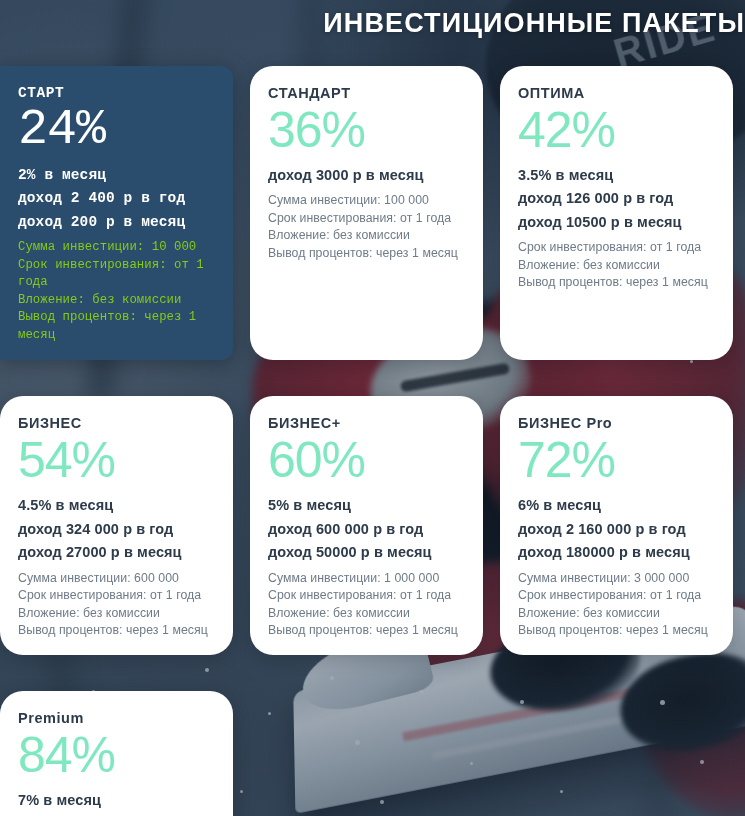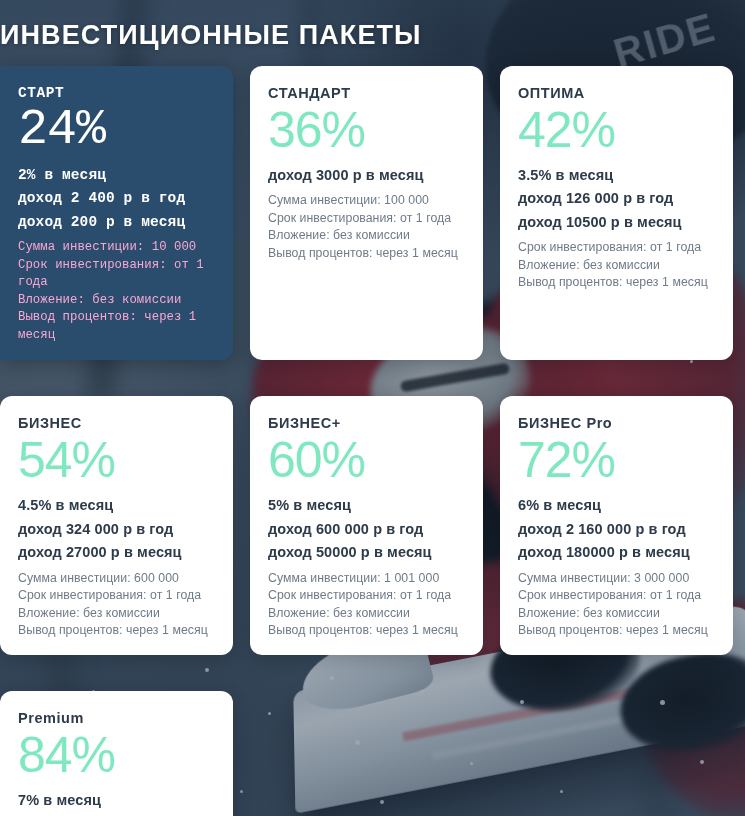--- a/index.html
+++ b/index.html
@@ -162,42 +162,42 @@
     background: linear-gradient(180deg, rgba(38,58,80,.46) 0%, rgba(34,52,72,.30) 42%, rgba(30,48,68,.40) 100%);
   }
 
   
   #page {
     position: absolute;
     inset: 0;
   }
 
   #page-title {
-    text-align: left;
+    text-align: right;
     color: #ffffff;
     font-size: 27px;
     font-weight: 700;
     letter-spacing: 1.1px;
-    padding-top: 20px;
+    padding-top: 8px;
     text-shadow: 0 1px 5px rgba(0,0,0,.30);
   }
 
   .card-grid {
     position: absolute;
     left: 0; top: 66px; right: 0;
     display: grid;
     grid-template-columns: 233px 233px 233px;
     column-gap: 17px;
     row-gap: 36px;
     padding-left: 0;
   }
 
   .card {
     background: #ffffff;
-    border-radius: 12px;
+    border-radius: 23px;
     padding: 19px 18px 16px 18px;
     box-shadow: 0 4px 18px rgba(8,16,26,.20);
   }
   .card.featured {
     background: #2a4c6d;
     border-radius: 0 12px 12px 0;
     box-shadow: 0 4px 20px rgba(6,14,24,.34);
     font-family: Liberation Mono, monospace;
   }
 
@@ -233,21 +233,21 @@
   .card.featured .card-income-year,
   .card.featured .card-income-month { color: #ffffff; }
 
   .card-details { margin-top: 5px; }
   .card-details div {
     font-size: 12.3px;
     color: #6e7b88;
     line-height: 1.42;
     letter-spacing: .05px;
   }
-  .card.featured .card-details div { color: #f9a8d4; }
+  .card.featured .card-details div { color: #84cc16; }
 </style>
 </head>
 <body>
 
 <div id="bg-photo">
   <div class="bg-base"></div>
   <div class="trunk t1"></div>
   <div class="trunk t2"></div>
   <div class="trunk t3"></div>
   <div class="trunk t4"></div>
@@ -352,21 +352,21 @@
           <div>Вывод процентов: через 1 месяц</div>
         </div>
       </div>
       <div class="card">
         <div class="card-name">БИЗНЕС+</div>
         <div class="card-percent">60%</div>
         <div class="card-rate">5% в месяц</div>
         <div class="card-income-year">доход 600 000 р в год</div>
         <div class="card-income-month">доход 50000 р в месяц</div>
         <div class="card-details">
-          <div>Сумма инвестиции: 1 001 000</div>
+          <div>Сумма инвестиции: 1 000 000</div>
           <div>Срок инвестирования: от 1 года</div>
           <div>Вложение: без комиссии</div>
           <div>Вывод процентов: через 1 месяц</div>
         </div>
       </div>
       <div class="card">
         <div class="card-name">БИЗНЕС Pro</div>
         <div class="card-percent">72%</div>
         <div class="card-rate">6% в месяц</div>
         <div class="card-income-year">доход 2 160 000 р в год</div>

